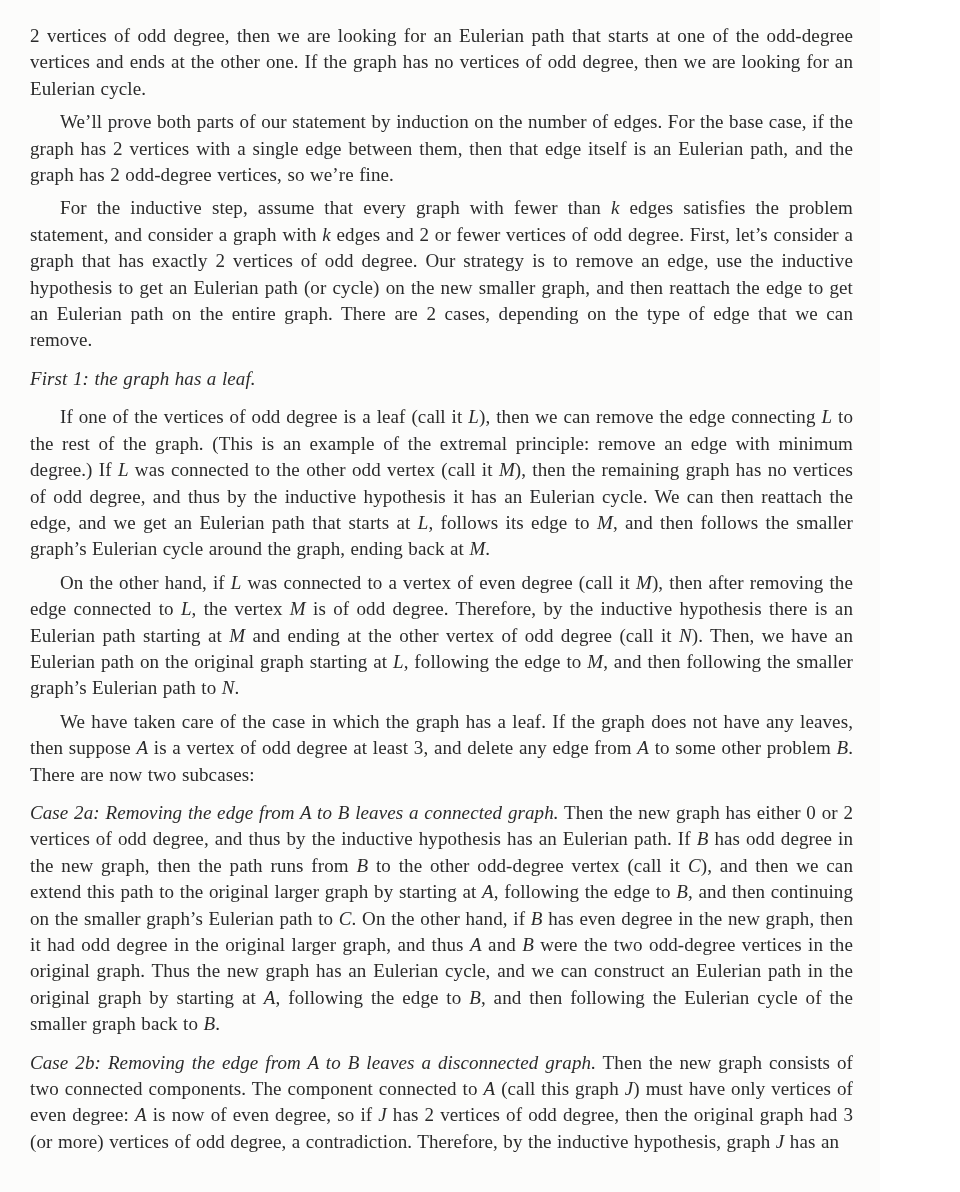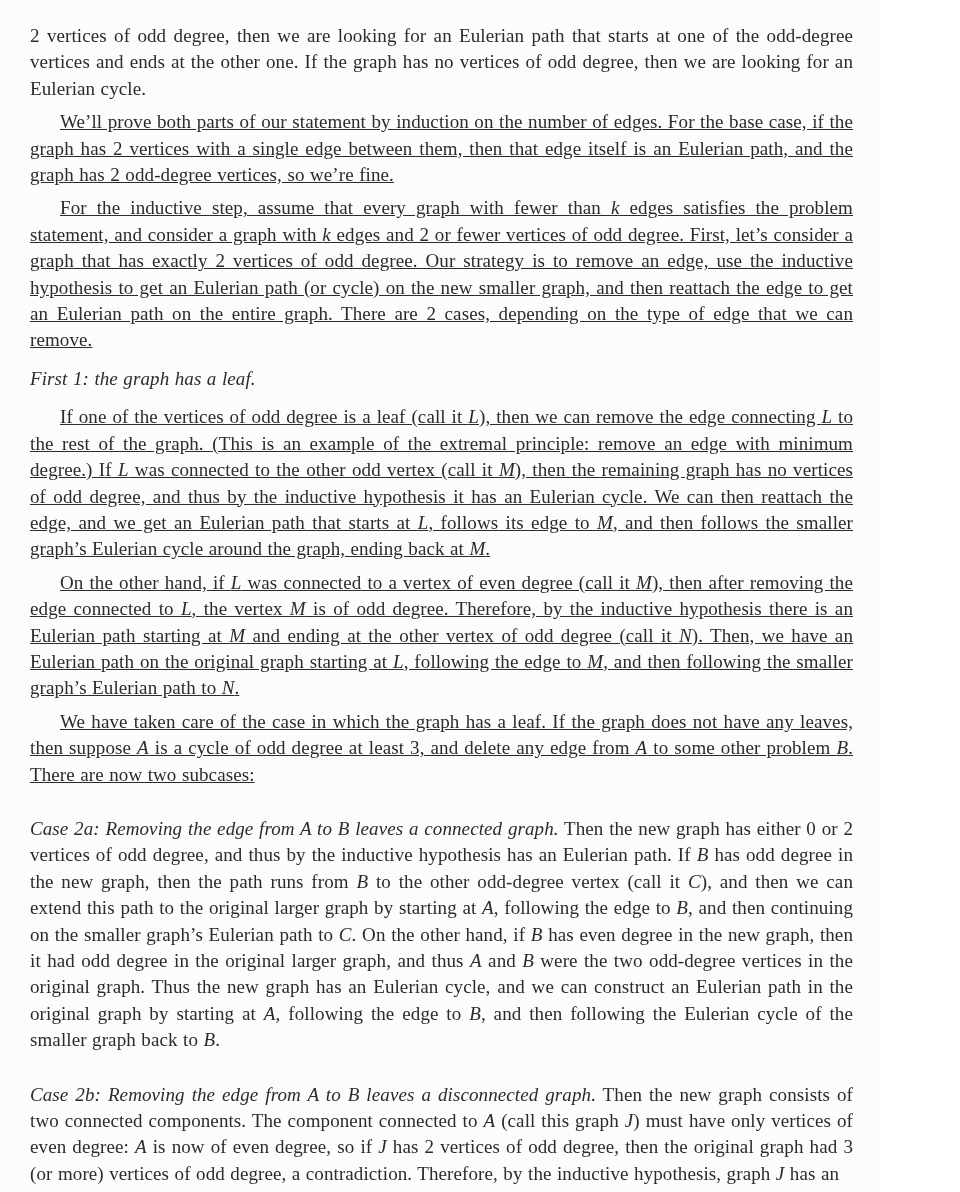--- a/index.html
+++ b/index.html
@@ -23,42 +23,41 @@
     color: #2b2b2b;
     text-align: justify;
     word-spacing: 0.6px;
     letter-spacing: 0.1px;
   }
   .text-column p {
     margin: 0 0 7px 0;
   }
   .text-column p.indent {
     text-indent: 30px;
-    text-decoration: underline;
   }
   .text-column p.case-heading {
     margin-top: 12px;
     margin-bottom: 12px;
   }
   .text-column p.case-para {
-    margin-top: 28px;
+    margin-top: 12px;
     margin-bottom: 7px;
   }
   .italic {
     font-style: italic;
   }
 </style>
 </head>
 <body>
 
 <div class="page" style="background: rgb(252, 252, 251);">
   <div class="text-column" id="text-column" style="color: rgb(43, 43, 43);">
       <p><span>2 vertices of odd degree, then we are looking for an Eulerian path that starts at one of the odd-degree vertices and ends at the other one. If the graph has no vertices of odd degree, then we are looking for an Eulerian cycle.</span></p>
       <p class="indent"><span>We’ll prove both parts of our statement by induction on the number of edges. For the base case, if the graph has 2 vertices with a single edge between them, then that edge itself is an Eulerian path, and the graph has 2 odd-degree vertices, so we’re fine.</span></p>
       <p class="indent"><span>For the inductive step, assume that every graph with fewer than </span><span class="italic">k</span><span> edges satisfies the problem statement, and consider a graph with </span><span class="italic">k</span><span> edges and 2 or fewer vertices of odd degree. First, let’s consider a graph that has exactly 2 vertices of odd degree. Our strategy is to remove an edge, use the inductive hypothesis to get an Eulerian path (or cycle) on the new smaller graph, and then reattach the edge to get an Eulerian path on the entire graph. There are 2 cases, depending on the type of edge that we can remove.</span></p>
       <p class="case-heading"><span class="italic">First 1: the graph has a leaf.</span></p>
       <p class="indent"><span>If one of the vertices of odd degree is a leaf (call it </span><span class="italic">L</span><span>), then we can remove the edge connecting </span><span class="italic">L</span><span> to the rest of the graph. (This is an example of the extremal principle: remove an edge with minimum degree.) If </span><span class="italic">L</span><span> was connected to the other odd vertex (call it </span><span class="italic">M</span><span>), then the remaining graph has no vertices of odd degree, and thus by the inductive hypothesis it has an Eulerian cycle. We can then reattach the edge, and we get an Eulerian path that starts at </span><span class="italic">L</span><span>, follows its edge to </span><span class="italic">M</span><span>, and then follows the smaller graph’s Eulerian cycle around the graph, ending back at </span><span class="italic">M</span><span>.</span></p>
       <p class="indent"><span>On the other hand, if </span><span class="italic">L</span><span> was connected to a vertex of even degree (call it </span><span class="italic">M</span><span>), then after removing the edge connected to </span><span class="italic">L</span><span>, the vertex </span><span class="italic">M</span><span> is of odd degree. Therefore, by the inductive hypothesis there is an Eulerian path starting at </span><span class="italic">M</span><span> and ending at the other vertex of odd degree (call it </span><span class="italic">N</span><span>). Then, we have an Eulerian path on the original graph starting at </span><span class="italic">L</span><span>, following the edge to </span><span class="italic">M</span><span>, and then following the smaller graph’s Eulerian path to </span><span class="italic">N</span><span>.</span></p>
-      <p class="indent"><span>We have taken care of the case in which the graph has a leaf. If the graph does not have any leaves, then suppose </span><span class="italic">A</span><span> is a cycle of odd degree at least 3, and delete any edge from </span><span class="italic">A</span><span> to some other problem </span><span class="italic">B</span><span>. There are now two subcases:</span></p>
+      <p class="indent"><span>We have taken care of the case in which the graph has a leaf. If the graph does not have any leaves, then suppose </span><span class="italic">A</span><span> is a vertex of odd degree at least 3, and delete any edge from </span><span class="italic">A</span><span> to some other problem </span><span class="italic">B</span><span>. There are now two subcases:</span></p>
       <p class="case-para"><span class="italic">Case 2a: Removing the edge from A to B leaves a connected graph.</span><span> Then the new graph has either 0 or 2 vertices of odd degree, and thus by the inductive hypothesis has an Eulerian path. If </span><span class="italic">B</span><span> has odd degree in the new graph, then the path runs from </span><span class="italic">B</span><span> to the other odd-degree vertex (call it </span><span class="italic">C</span><span>), and then we can extend this path to the original larger graph by starting at </span><span class="italic">A</span><span>, following the edge to </span><span class="italic">B</span><span>, and then continuing on the smaller graph’s Eulerian path to </span><span class="italic">C</span><span>. On the other hand, if </span><span class="italic">B</span><span> has even degree in the new graph, then it had odd degree in the original larger graph, and thus </span><span class="italic">A</span><span> and </span><span class="italic">B</span><span> were the two odd-degree vertices in the original graph. Thus the new graph has an Eulerian cycle, and we can construct an Eulerian path in the original graph by starting at </span><span class="italic">A</span><span>, following the edge to </span><span class="italic">B</span><span>, and then following the Eulerian cycle of the smaller graph back to </span><span class="italic">B</span><span>.</span></p>
       <p class="case-para"><span class="italic">Case 2b: Removing the edge from A to B leaves a disconnected graph.</span><span> Then the new graph consists of two connected components. The component connected to </span><span class="italic">A</span><span> (call this graph </span><span class="italic">J</span><span>) must have only vertices of even degree: </span><span class="italic">A</span><span> is now of even degree, so if </span><span class="italic">J</span><span> has 2 vertices of odd degree, then the original graph had 3 (or more) vertices of odd degree, a contradiction. Therefore, by the inductive hypothesis, graph </span><span class="italic">J</span><span> has an</span></p>
     </div>
 </div>
 
 </body></html>

